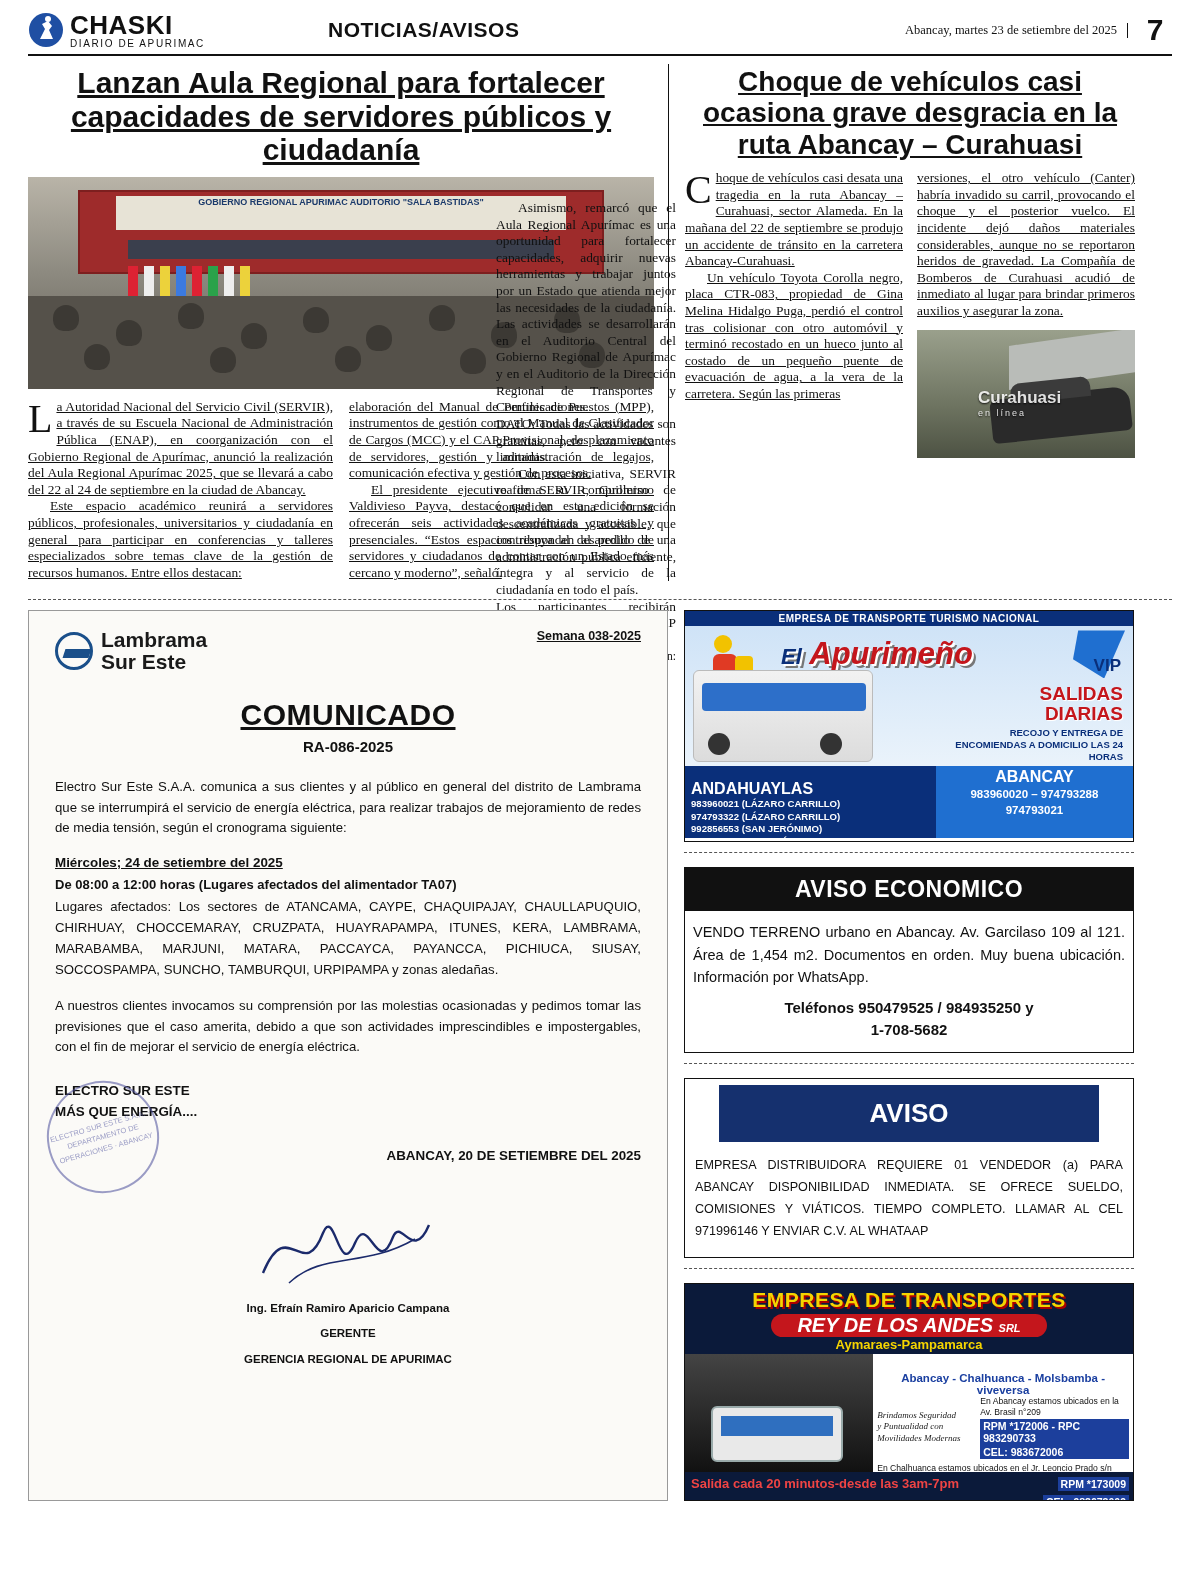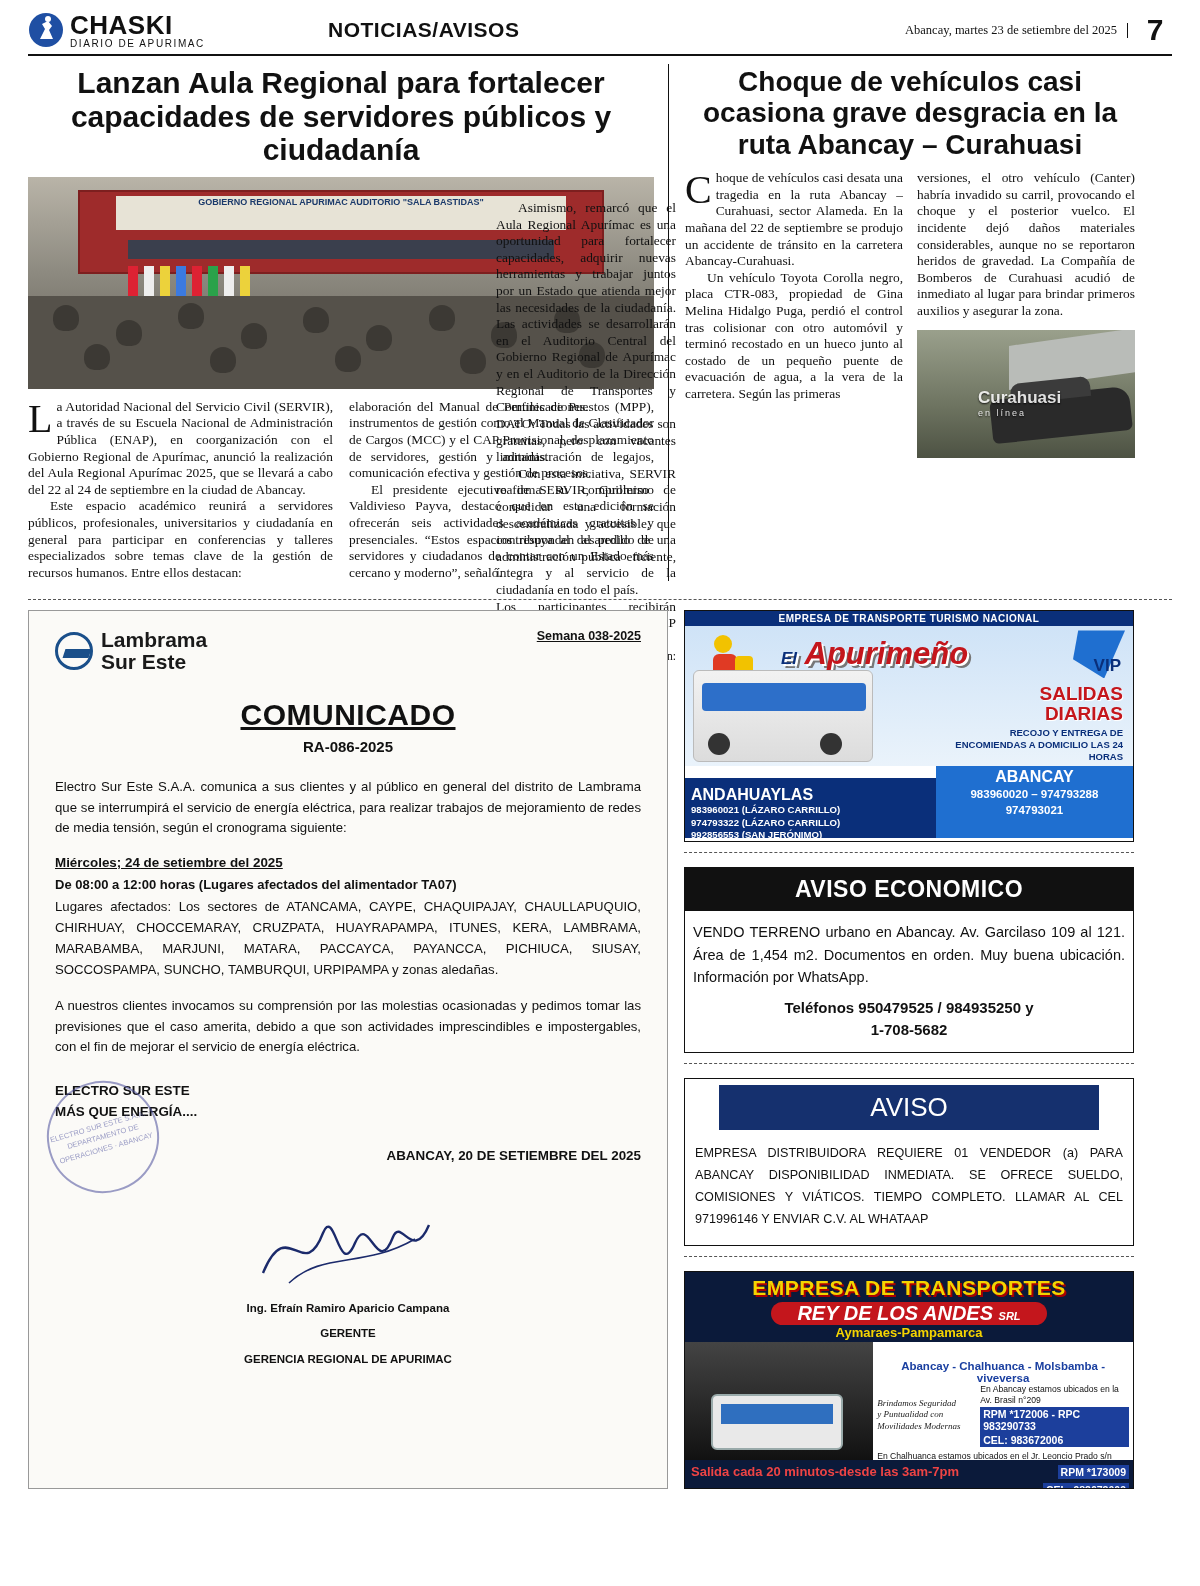--- a/index.html
+++ b/index.html
@@ -21,21 +21,21 @@
   .logo-mark svg { display:block; }
   .logo-text { line-height:1; }
   .logo-title { font-family:"Liberation Sans", sans-serif; font-weight:bold; font-size:26px; letter-spacing:0.5px; color:#111; }
   .logo-sub { font-family:"Liberation Sans", sans-serif; font-size:10px; letter-spacing:1.6px; color:#111; margin-top:1px;}
   .masthead-center { flex:1; text-align:left; font-family:"Liberation Sans", sans-serif; font-weight:bold; font-size:21px; letter-spacing:0.5px; }
   .masthead-right { display:flex; align-items:center; gap:10px; }
   .mh-date { font-family:"Liberation Serif", serif; font-size:12.5px; padding-right:10px; border-right:1px solid #111; }
   .page-num { font-family:"Liberation Sans", sans-serif; font-weight:bold; font-size:30px; width:34px; text-align:center; }
 
   
-  .body-area { display:flex; gap:0; margin-top:8px; }
+  .body-area { display:flex; gap:0; margin-top:8px;text-decoration:underline; }
   .left-block { width:640px; padding-right:14px; }
   .divider-v { width:1px; background:#111; margin:0 0 0 0; }
   .right-block { width:466px; padding-left:16px; }
 
   h1.headline {
     font-family:"Liberation Sans", sans-serif;
     font-weight:bold;
     font-size:30px;
     line-height:1.12;
     text-align:center;
@@ -121,35 +121,35 @@
   .apu-brand { position:absolute; left:96px; top:10px; font-family:"Liberation Sans",sans-serif; font-weight:bold; font-style:italic; font-size:31px; color:#c4161c; text-shadow:2px 2px 0 #fff, 4px 4px 0 #777; }
   .apu-vip { position:absolute; right:12px; top:30px; font-family:"Liberation Sans",sans-serif; font-weight:bold; font-size:17px; color:#0a2f7a; }
   .apu-swoosh { position:absolute; right:8px; top:4px; width:52px; height:48px; background:#1f6fd0; clip-path:polygon(10% 0,100% 0,60% 100%,0 60%); }
   .apu-salidas { position:absolute; right:10px; top:58px; color:#c4161c; font-family:"Liberation Sans",sans-serif; font-weight:bold; font-size:19px; line-height:1.02; text-align:right; text-shadow:1px 1px 0 #fff;}
   .apu-recojo { position:absolute; right:10px; bottom:4px; width:178px; color:#0a2f7a; font-family:"Liberation Sans",sans-serif; font-weight:bold; font-size:9.5px; text-align:right; line-height:1.25;}
   .apu-bus { position:absolute; left:8px; bottom:4px; width:180px; height:92px; background:linear-gradient(#f2f2f2,#dcdcdc); border:1px solid #bbb; border-radius:6px; }
   .apu-bus:before{content:""; position:absolute; left:8px; top:12px; width:164px; height:28px; background:#2d6fc9; border-radius:4px;}
   .apu-bus:after{content:""; position:absolute; left:14px; bottom:6px; width:22px; height:22px; background:#333; border-radius:50%; box-shadow:112px 0 0 #333;}
   .apu-rider { position:absolute; left:8px; top:4px; width:70px; height:80px; }
   .apu-bottom { display:flex; height:72px; font-family:"Liberation Sans",sans-serif; }
-  .apu-bl { width:56%; background:#0a2f7a; color:#fff; padding:8px 6px;margin-top:12px; }
+  .apu-bl { width:56%; background:#0a2f7a; color:#fff; padding:14px 6px; }
   .apu-br { width:44%; background:#1f6fd0; color:#fff; padding:2px 6px; text-align:center; }
   .apu-city { font-size:16px; font-weight:bold; line-height:1.1; }
   .apu-phones { font-size:9.6px; font-weight:bold; line-height:1.32; }
   .apu-phones-r { font-size:11.5px; font-weight:bold; line-height:1.4; }
 
   
   .ad-eco { border:1px solid #111; margin-top:14px; }
   .eco-head { background:#111; color:#fff; text-align:center; font-family:"Liberation Sans",sans-serif; font-weight:bold; font-size:23px; padding:8px 0; letter-spacing:.5px;}
   .eco-body { padding:10px 8px 12px 8px; font-family:"Liberation Sans",sans-serif; font-size:14.5px; line-height:1.55; text-align:justify; }
   .eco-tel { text-align:center; font-weight:bold; font-size:15px; line-height:1.45; margin-top:8px; }
 
   
   .ad-aviso { border:1px solid #111; margin-top:14px; }
-  .aviso-head { background:#15306e; color:#fff; text-align:center; font-family:"Liberation Sans",sans-serif; font-weight:normal; font-size:26px; padding:7px 0; margin:6px 34px 0 34px;}
+  .aviso-head { background:#15306e; color:#fff; text-align:center; font-family:"Liberation Sans",sans-serif; font-weight:bold; font-size:26px; padding:13px 0; margin:6px 34px 0 34px;}
   .aviso-body { padding:12px 10px 14px 10px; font-family:"Liberation Sans",sans-serif; font-size:12.6px; line-height:1.75; text-align:justify; }
 
   
   .ad-rey { border:1px solid #111; margin-top:14px; height:218px; position:relative; overflow:hidden; background:#0b1a3a; }
   .rey-head { background:#0b1a3a; padding:4px 0 2px 0; text-align:center; }
   .rey-t1 { font-family:"Liberation Sans",sans-serif; font-weight:bold; font-size:21px; color:#f5d400; text-shadow:2px 2px 0 #a00; letter-spacing:.5px;}
   .rey-t2 { font-family:"Liberation Sans",sans-serif; font-weight:bold; font-style:italic; font-size:20px; color:#fff; background:#c4161c; display:inline-block; padding:0 26px; border-radius:14px; margin-top:2px;}
   .rey-t3 { font-family:"Liberation Sans",sans-serif; font-weight:bold; font-size:13px; color:#f5d400; }
   .rey-mid { display:flex; height:118px; background:#fff; }
   .rey-photo { width:42%; background:linear-gradient(#444,#111); position:relative; }
@@ -331,21 +331,21 @@
           <div class="apu-rider">
             <svg width="70" height="80" viewBox="0 0 70 80">
               <circle cx="30" cy="14" r="9" fill="#f2c200"></circle>
               <rect x="20" y="24" width="24" height="30" rx="6" fill="#e03a24"></rect>
               <rect x="22" y="54" width="9" height="24" fill="#2a2a2a"></rect>
               <rect x="34" y="54" width="9" height="24" fill="#2a2a2a"></rect>
               <rect x="42" y="26" width="18" height="20" rx="4" fill="#f2c200"></rect>
             </svg>
           </div>
           <div class="apu-brand">
-            <span style="font-size:17px; color:#0a2f7a;">El</span>
+            <span style="font-size:22px; color:#0a2f7a;">El</span>
             <span>Apurimeño</span>
           </div>
           <div class="apu-swoosh"></div>
           <div class="apu-vip">VIP</div>
           <div class="apu-salidas">
             <div>SALIDAS</div>
             <div>DIARIAS</div>
           </div>
           <div class="apu-recojo">RECOJO Y ENTREGA DE ENCOMIENDAS A DOMICILIO LAS 24 HORAS</div>
           <div class="apu-bus"></div>

